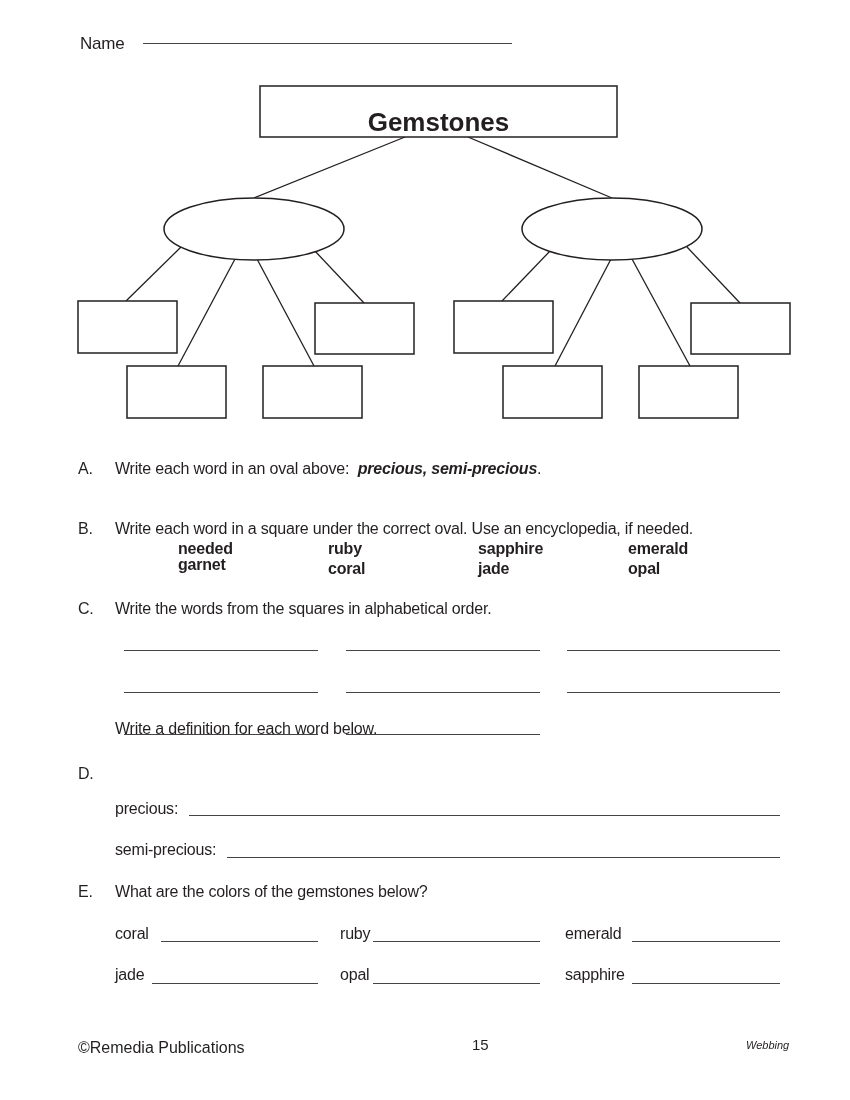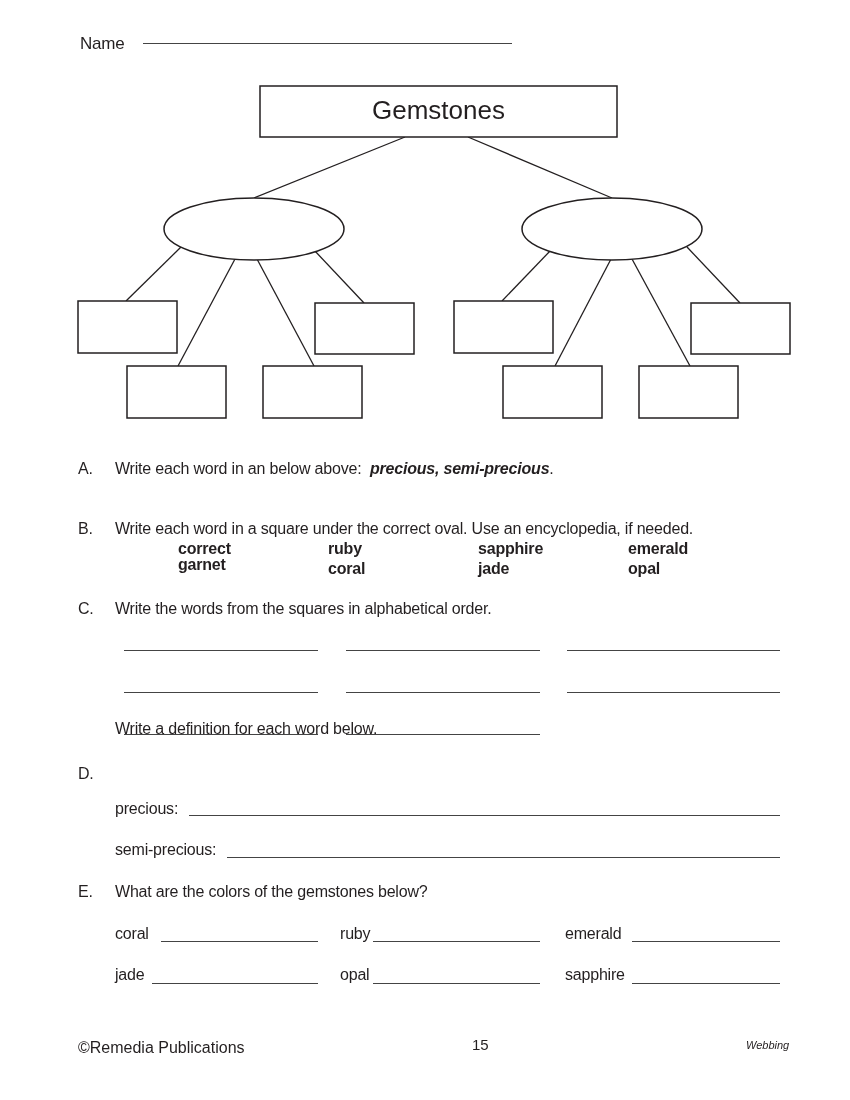--- a/index.html
+++ b/index.html
@@ -3,21 +3,21 @@
 <meta charset="utf-8">
 <style>
   html, body { margin: 0; padding: 0; background: #ffffff; }
   body { width: 850px; height: 1100px; position: relative; overflow: hidden;
          font-family: "Liberation Sans", sans-serif; color: #231f20; }
   .abs { position: absolute; }
   .txt { font-size: 16px; white-space: nowrap; letter-spacing: -0.2px; }
   .line { position: absolute; border-bottom: 1px solid #444; height: 0; }
   .bold { font-weight: bold; text-align: center; }
   svg.web { position: absolute; left: 0; top: 0; }
-  .title-text { font-weight: normal; font-size: 26px; }
+  .title-text { font-weight: bold; font-size: 26px; margin-top: 12px; }
 </style>
 </head>
 <body>
 
 <div class="abs txt" style="left:80px; top:34px; font-size:17px;">Name</div>
 <div class="line" style="left:143px; top:43px; width:369px;"></div>
 
 <svg class="web" width="850" height="430">
   <g stroke="#231f20" stroke-width="1.3" fill="none">
 
@@ -45,27 +45,27 @@
     <rect x="454" y="301" width="99" height="52"></rect>
     <rect x="503" y="366" width="99" height="52"></rect>
     <rect x="639" y="366" width="99" height="52"></rect>
     <rect x="691" y="303" width="99" height="51"></rect>
   </g>
 </svg>
 <div class="abs title-text" style="left:260px; top:95px; width:357px; text-align:center;">Gemstones</div>
 
 <div class="abs txt" style="left:78px; top:460px;">A.</div>
 <div class="abs txt" style="left:115px; top:460px;">
-  <span>Write each word in an below above:</span>&nbsp;
+  <span>Write each word in an oval above:</span>&nbsp;
   <span class="bold" style="font-style:italic;">precious, semi-precious</span><span>.</span>
 </div>
 
 <div class="abs txt" style="left:78px; top:520px;">B.</div>
 <div class="abs txt" style="left:115px; top:520px;">Write each word in a square under the correct oval.  Use an encyclopedia, if needed.</div>
-<div class="abs txt bold" style="left:178px; top:540px;">correct</div>
+<div class="abs txt bold" style="left:178px; top:540px;">needed</div>
 <div class="abs txt bold" style="left:328px; top:540px;">ruby</div>
 <div class="abs txt bold" style="left:478px; top:540px;">sapphire</div>
 <div class="abs txt bold" style="left:628px; top:540px;">emerald</div>
 <div class="abs txt bold" style="left:178px; top:556px;">garnet</div>
 <div class="abs txt bold" style="left:328px; top:560px;">coral</div>
 <div class="abs txt bold" style="left:478px; top:560px;">jade</div>
 <div class="abs txt bold" style="left:628px; top:560px;">opal</div>
 
 <div class="abs txt" style="left:78px; top:600px;">C.</div>
 <div class="abs txt" style="left:115px; top:600px;">Write the words from the squares in alphabetical order.</div>

